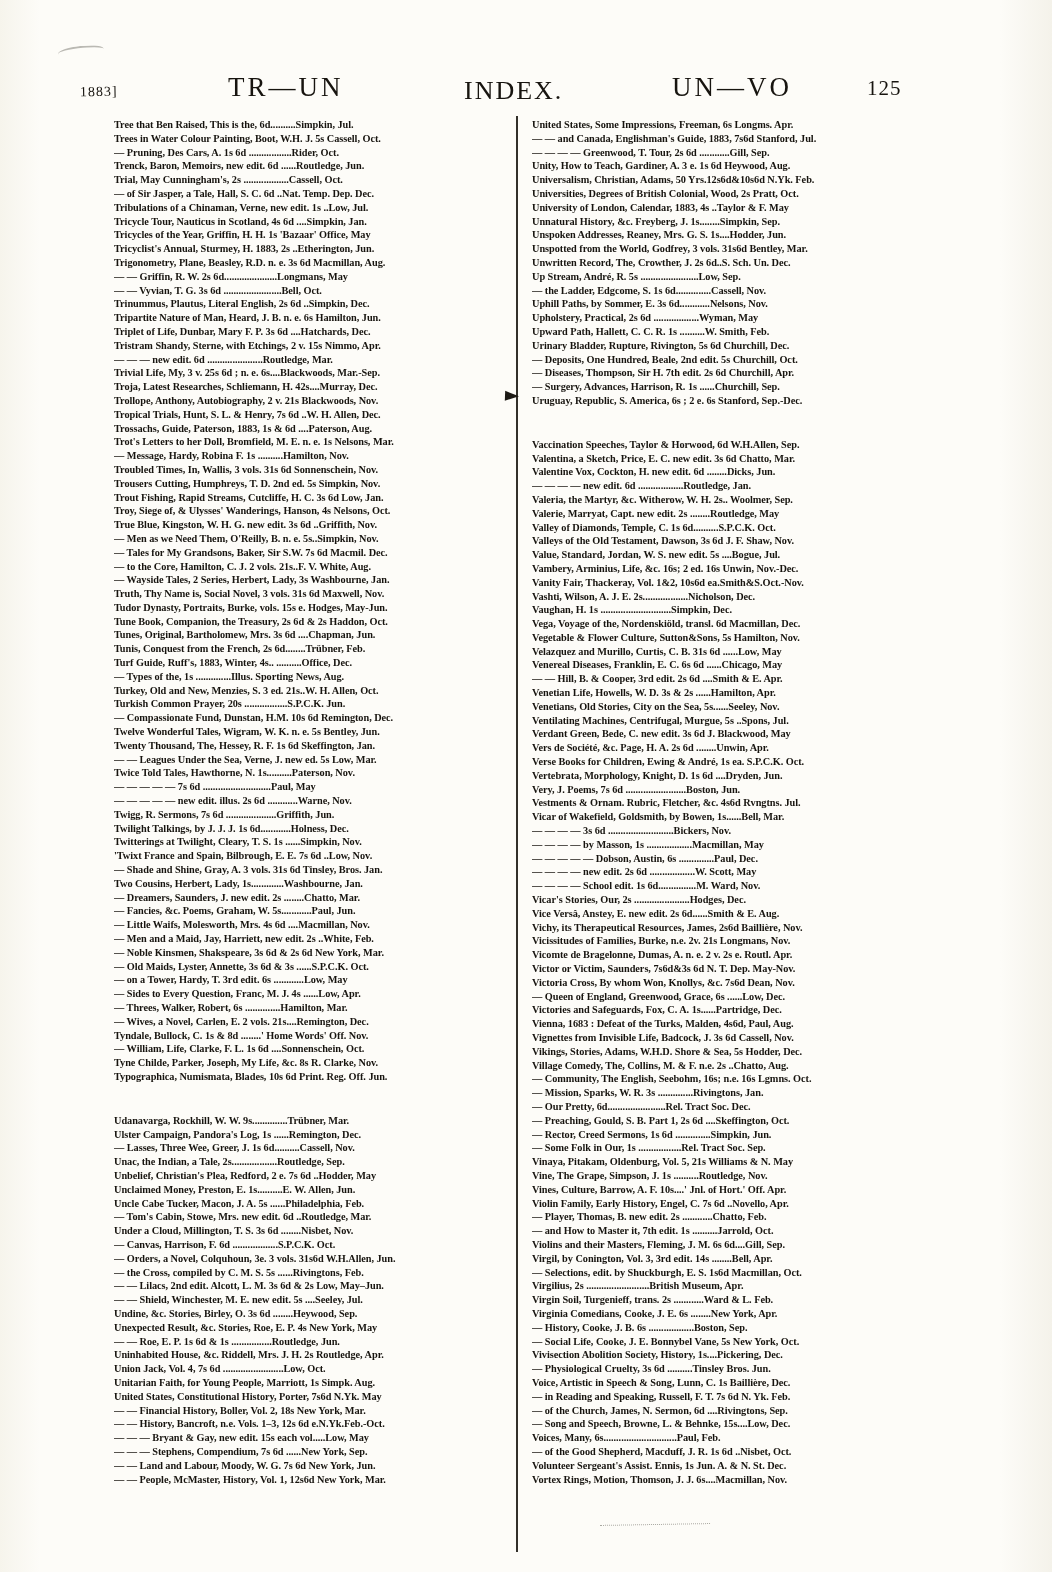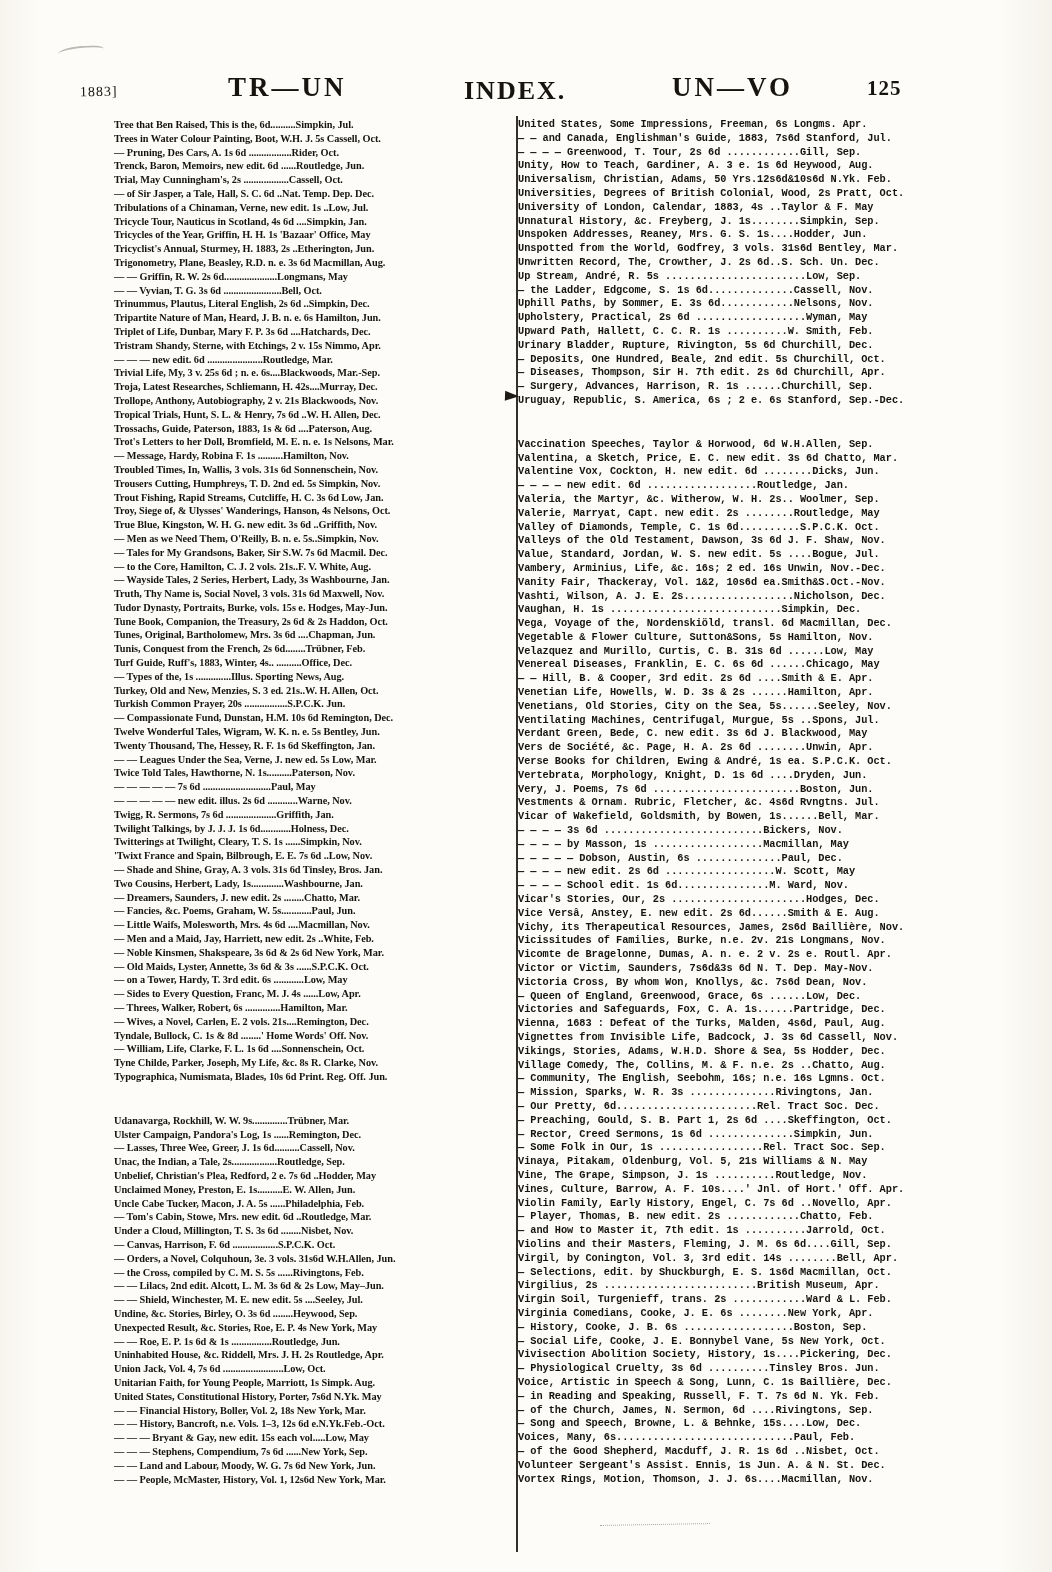--- a/index.html
+++ b/index.html
@@ -6,33 +6,33 @@
   .page{
     position:relative;
     width:1052px;height:1572px;
     margin:0 auto;
     background:#fcfbf6;
     background-image:linear-gradient(90deg,#f6f4ec 0,#fdfcf8 40px,#fdfcf8 1000px,#f4f2ea 1052px);
     overflow:hidden;
     font-family:"Liberation Serif","DejaVu Serif",serif;
     color:#17140f;
   }
-  .hdr{position:absolute;white-space:nowrap;font-weight:700;}
+  .hdr{position:absolute;white-space:nowrap;font-weight:400;}
   .hdr-year{left:80px;top:84px;font-size:14px;font-weight:400;letter-spacing:1px;transform:rotate(-1deg);}
   .hdr-left-range{left:228px;top:72px;font-size:27px;letter-spacing:3px;}
   .hdr-title{left:464px;top:76px;font-size:26px;letter-spacing:2px;}
   .hdr-right-range{left:672px;top:72px;font-size:27px;letter-spacing:3px;}
   .hdr-pagenum{left:867px;top:76px;font-size:21px;letter-spacing:1px;}
   .col{
     position:absolute;top:118px;width:442px;
     font-size:10.3px;font-weight:700;
     letter-spacing:-0.05px;
   }
   .col-left{left:74px;margin-left:40px;}
-  .col-right{left:518px;width:444px;font-family:Liberation Mono, monospace;}
+  .col-right{left:532px;width:444px;}
   .col .block + .block{margin-top:30px;}
   .line{
     height:13.8px;line-height:13.8px;
     white-space:nowrap;overflow:hidden;
   }
   .col-rule{
     position:absolute;left:516px;top:116px;
     width:2px;height:1436px;background:#33302a;
   }
   .pencil-mark{
@@ -114,21 +114,21 @@
         <div class="line">— Types of the, 1s ..............Illus. Sporting News, Aug.</div>
         <div class="line">Turkey, Old and New, Menzies, S. 3 ed. 21s..W. H. Allen, Oct.</div>
         <div class="line">Turkish Common Prayer, 20s  .................S.P.C.K. Jun.</div>
         <div class="line">— Compassionate Fund, Dunstan, H.M. 10s 6d Remington, Dec.</div>
         <div class="line">Twelve Wonderful Tales, Wigram, W. K. n. e. 5s Bentley, Jun.</div>
         <div class="line">Twenty Thousand, The, Hessey, R. F. 1s 6d  Skeffington, Jan.</div>
         <div class="line">— — Leagues Under the Sea, Verne, J. new ed. 5s  Low, Mar.</div>
         <div class="line">Twice Told Tales, Hawthorne, N. 1s..........Paterson, Nov.</div>
         <div class="line">— — — — — 7s 6d  ...........................Paul, May</div>
         <div class="line">— — — — — new edit. illus. 2s 6d  ............Warne, Nov.</div>
-        <div class="line">Twigg, R. Sermons, 7s 6d  ....................Griffith, Jan.</div>
+        <div class="line">Twigg, R. Sermons, 7s 6d  ....................Griffith, Jun.</div>
         <div class="line">Twilight Talkings, by J. J. J. 1s 6d............Holness, Dec.</div>
         <div class="line">Twitterings at Twilight, Cleary, T. S. 1s ......Simpkin, Nov.</div>
         <div class="line">'Twixt France and Spain, Bilbrough, E. E. 7s 6d  ..Low, Nov.</div>
         <div class="line">— Shade and Shine, Gray, A. 3 vols. 31s 6d Tinsley, Bros. Jan.</div>
         <div class="line">Two Cousins, Herbert, Lady, 1s.............Washbourne, Jan.</div>
         <div class="line">— Dreamers, Saunders, J. new edit. 2s  ........Chatto, Mar.</div>
         <div class="line">— Fancies, &amp;c. Poems, Graham, W. 5s............Paul, Jun.</div>
         <div class="line">— Little Waifs, Molesworth, Mrs. 4s 6d  ....Macmillan, Nov.</div>
         <div class="line">— Men and a Maid, Jay, Harriett, new edit. 2s ..White, Feb.</div>
         <div class="line">— Noble Kinsmen, Shakspeare, 3s 6d &amp; 2s 6d New York, Mar.</div>

